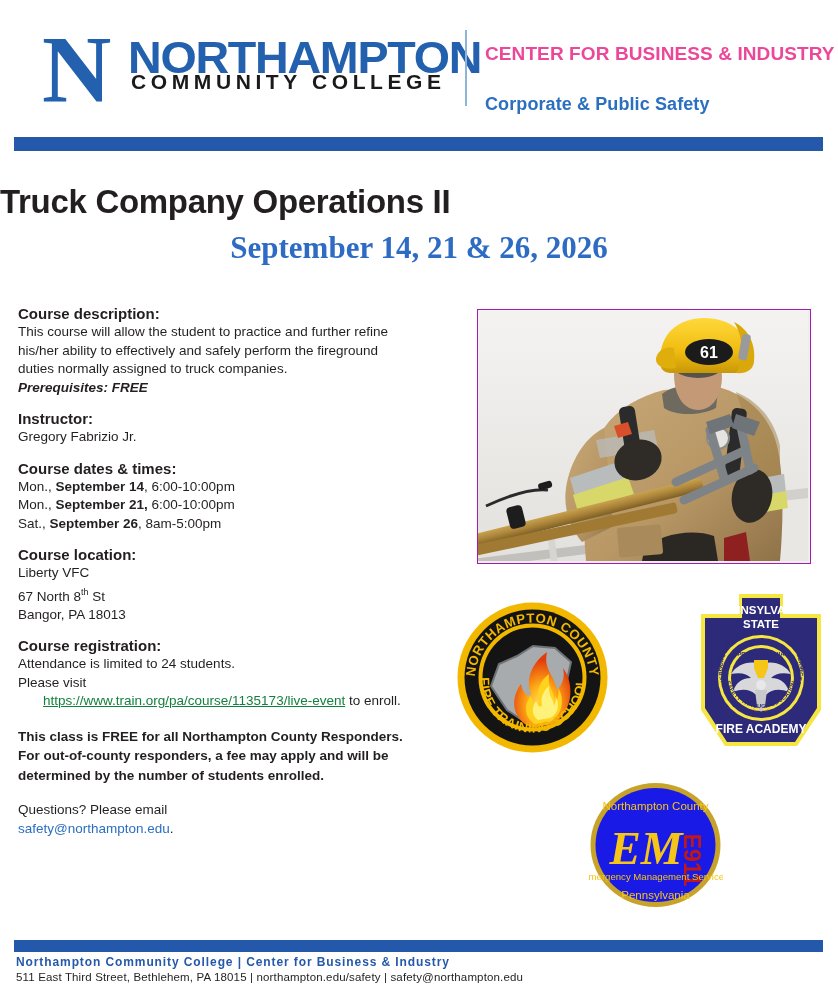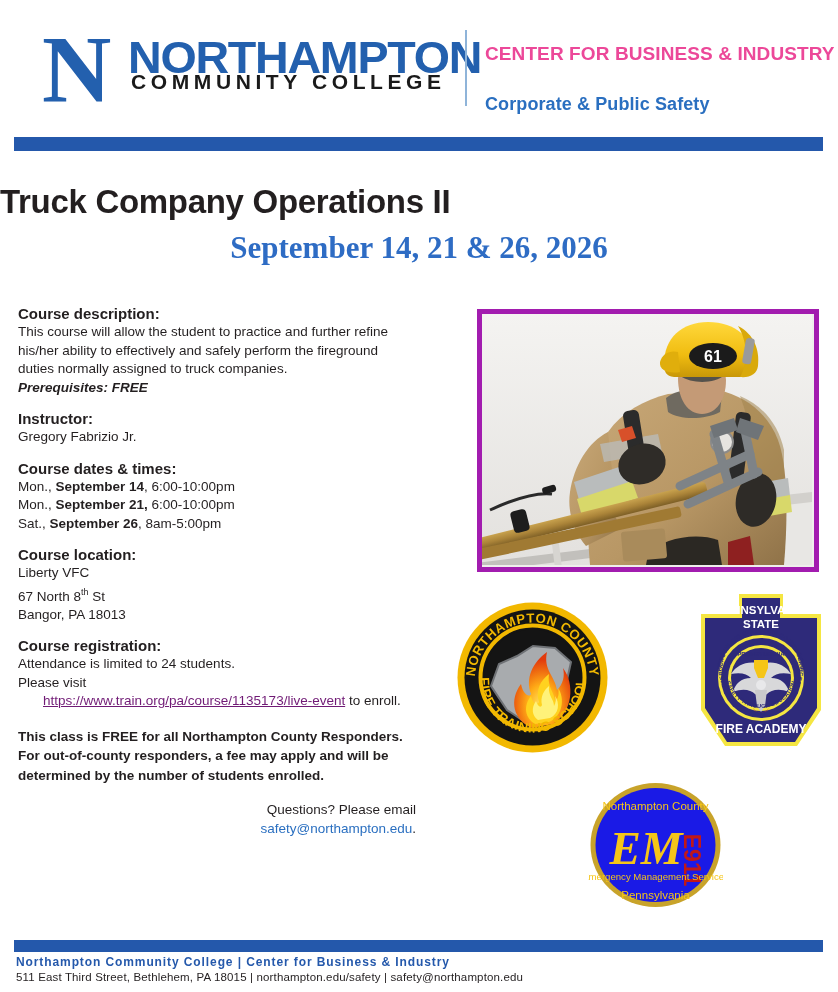--- a/index.html
+++ b/index.html
@@ -65,29 +65,29 @@
     font-weight:bold;font-size:31px;line-height:38px;color:#2e6cc4;
   }
 
   
   .col-left{position:absolute;left:18px;top:305px;width:398px;}
   .blk{margin-bottom:13px;}
   .h{font-weight:bold;font-size:15px;line-height:18px;color:#231f20;}
   .t{font-size:13.5px;line-height:18.5px;color:#231f20;}
   .t b{font-weight:bold;}
   .ital{font-weight:bold;font-style:italic;font-size:13.5px;line-height:18.5px;}
-  .lnk{color:#701a75;text-decoration:underline;word-break:break-all;padding-left:25px;}
+  .lnk{color:#15803d;text-decoration:underline;word-break:break-all;padding-left:25px;}
   .mail{color:#2a6fc0;text-decoration:none;}
   .bold-para{font-weight:bold;font-size:13.5px;line-height:19.5px;color:#231f20;}
   sup{font-size:9px;vertical-align:super;}
 
   
   .photo{
     position:absolute;left:477px;top:309px;width:332px;height:253px;
-    border:5px solid #a21caf;overflow:hidden;background:#efeeec;
+    border:1px solid #a21caf;overflow:hidden;background:#efeeec;
   }
   .photo svg{display:block;}
 
   
   .seal-fts{position:absolute;left:455px;top:600px;width:155px;height:155px;}
   .badge-pa{position:absolute;left:697px;top:590px;width:128px;height:160px;}
   .badge-em{position:absolute;left:588px;top:780px;width:135px;height:130px;}
   .seal-fts svg,.badge-pa svg,.badge-em svg{display:block;}
 
   
@@ -154,21 +154,21 @@
       <div class="h">Course registration:</div>
       <div class="t">Attendance is limited to 24 students.</div>
       <div class="t">Please visit</div>
       <div class="t"><a class="lnk" href="#"><span>https://www.train.org/pa/course/1135173</span><span>/live-event</span></a><span> to enroll.</span></div>
     </div>
 
     <div class="blk" style="margin-top:16px;">
       <div class="bold-para">This class is FREE for all Northampton County Responders. For out-of-county responders, a fee may apply and will be determined by the number of students enrolled.</div>
     </div>
 
-    <div class="blk" style="margin-top:16px;text-align:right;">
+    <div class="blk" style="margin-top:16px;">
       <div class="t">Questions? Please email</div>
       <div class="t"><a class="mail" href="#">safety@northampton.edu</a><span>.</span></div>
     </div>
 
   </div>
 
   <div class="photo">
     <svg width="330" height="251" viewBox="0 0 330 251">
       <defs>
         <linearGradient id="sky" x1="0" y1="0" x2="0" y2="1">

